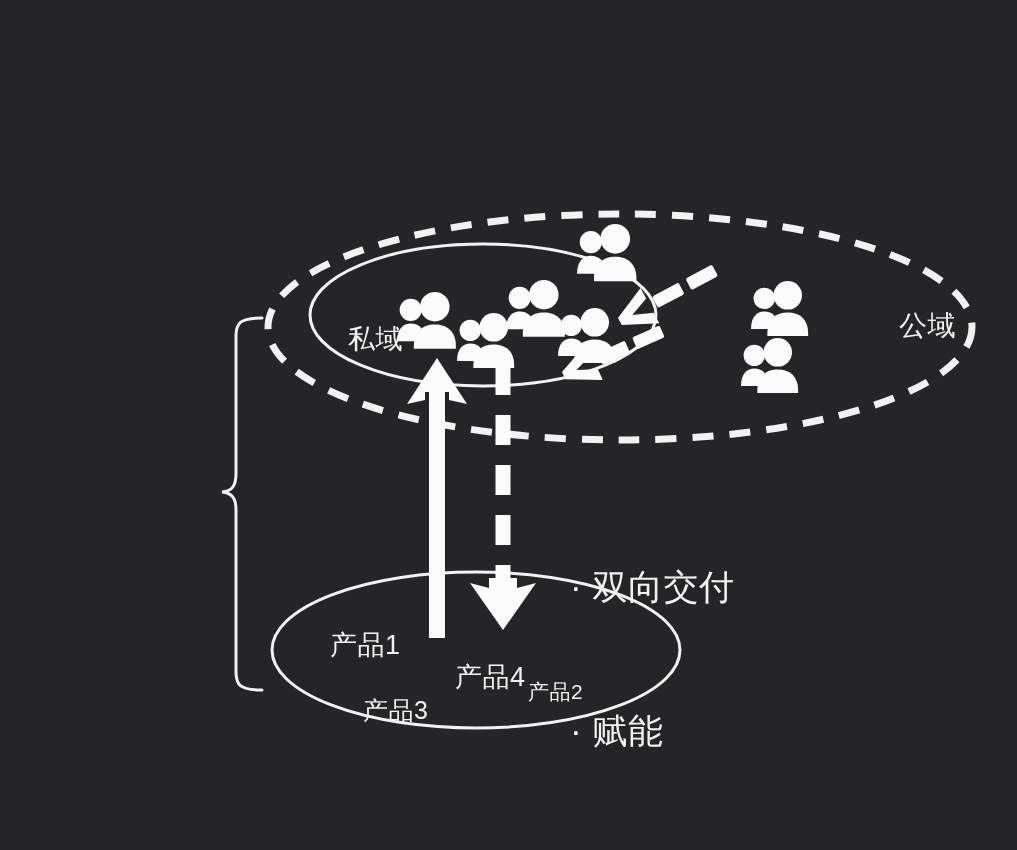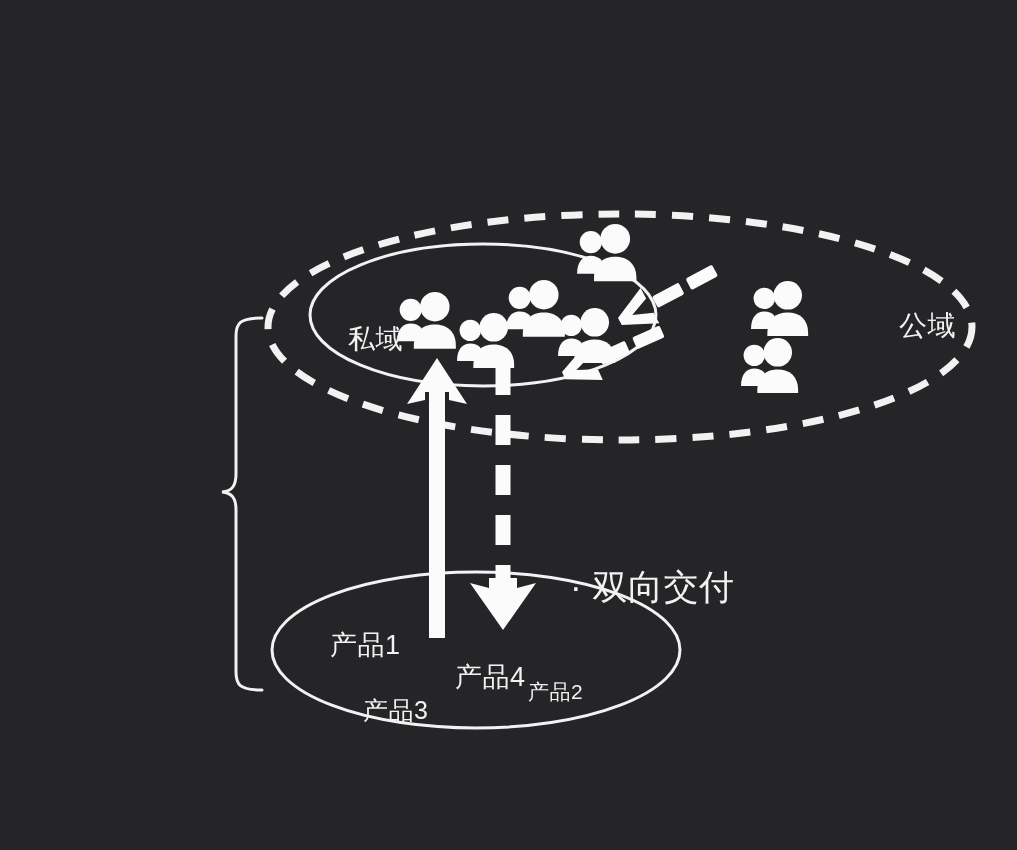--- a/index.html
+++ b/index.html
@@ -138,20 +138,21 @@
 
   </svg>
 
   <div class="txt" id="label-private">私域</div>
 
   <div class="txt" id="label-public">公域</div>
 
 
   <div class="txt" id="bullet-list">
     <span class="bullet-row">· 双向交付</span>
+    <span class="bullet-row">· 赋能</span>
   </div>
 
   <div class="txt" id="product-1">产品1</div>
   <div class="txt" id="product-2">产品2</div>
   <div class="txt" id="product-3">产品3</div>
   <div class="txt" id="product-4">产品4</div>
 
 </div>
 
 </body></html>

